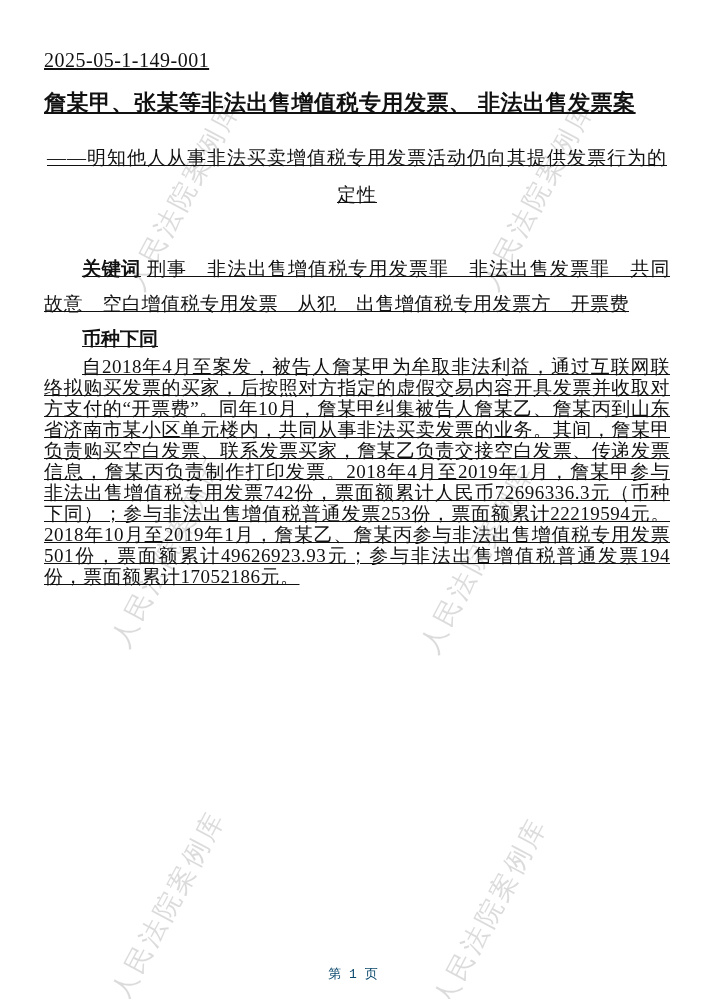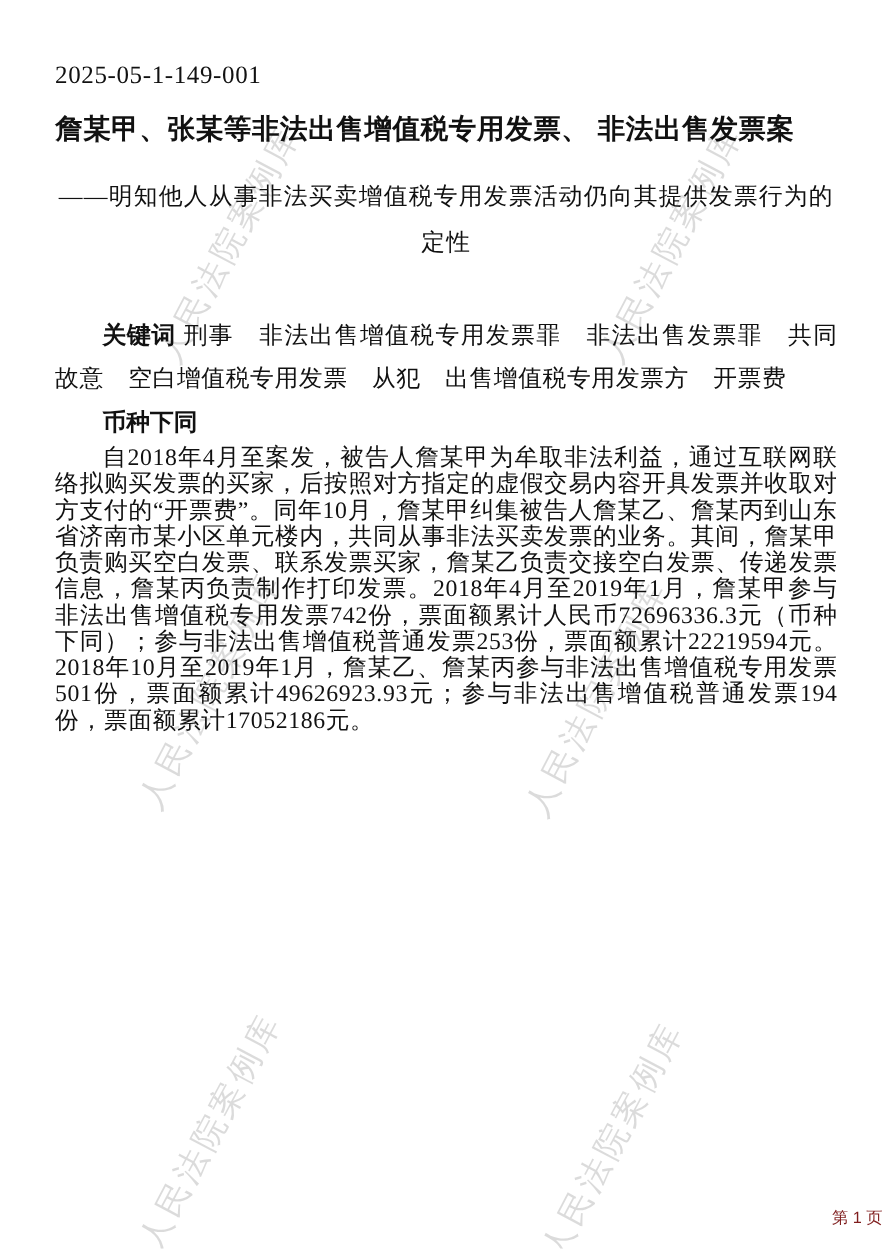--- a/index.html
+++ b/index.html
@@ -36,20 +36,21 @@
   .wm.wm2 { left: 537px; top: 195px; }
   .wm.wm3 { left: 168px; top: 552px; }
   .wm.wm4 { left: 477px; top: 558px; }
   .wm.wm5 { left: 168px; top: 905px; }
   .wm.wm6 { left: 490px; top: 912px; }
   
   .content {
     position: relative;
     z-index: 1;
     padding: 48px 36px 0 44px;
+    text-decoration: underline;
   }
   .doc-number {
     font-size: 20px;
     line-height: 24px;
     letter-spacing: 0.5px;
     font-family: "Liberation Serif", "DejaVu Serif", serif;
   }
   .title {
     margin: 16px 0 0 0;
     text-align: left;
@@ -95,24 +96,24 @@
     text-indent: 2em;
     text-align: justify;
     letter-spacing: 0.5px;
   }
   .footer {
     position: absolute;
     z-index: 1;
     bottom: 16px;
     left: 0;
     width: 100%;
-    text-align: right;
+    text-align: center;
     font-size: 13px;
-    color: #7f1d1d;
-    font-family: Liberation Sans, sans-serif;
+    color: #0c4a6e;
+    font-family: Liberation Mono, monospace;
   }
 </style>
 </head>
 <body>
 
 <div class="page">
 
   <div class="watermark-layer">
     <div class="wm wm1">人民法院案例库</div>
     <div class="wm wm2">人民法院案例库</div>

